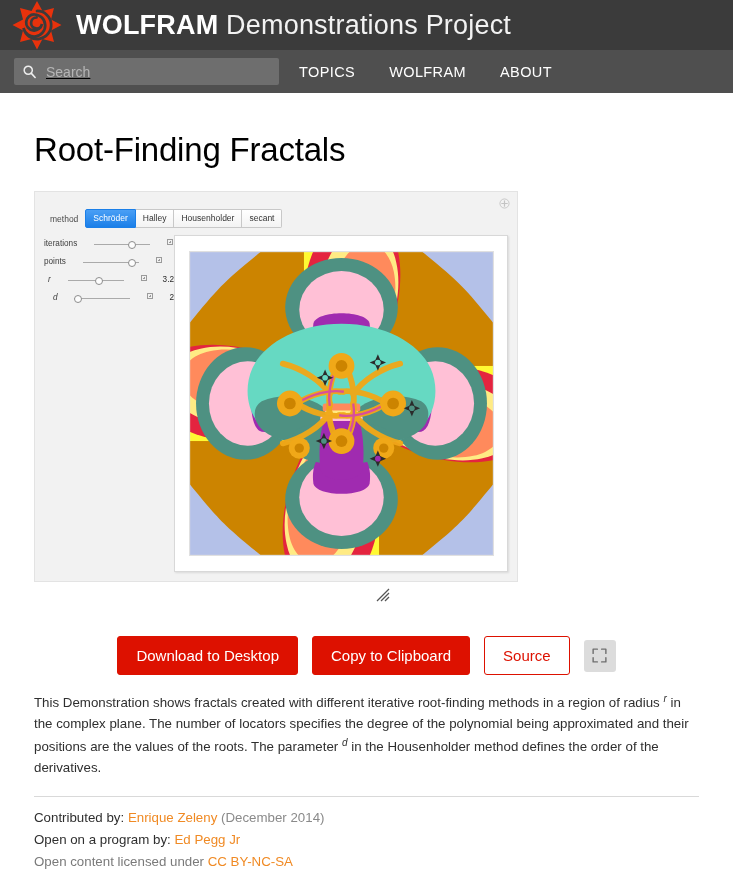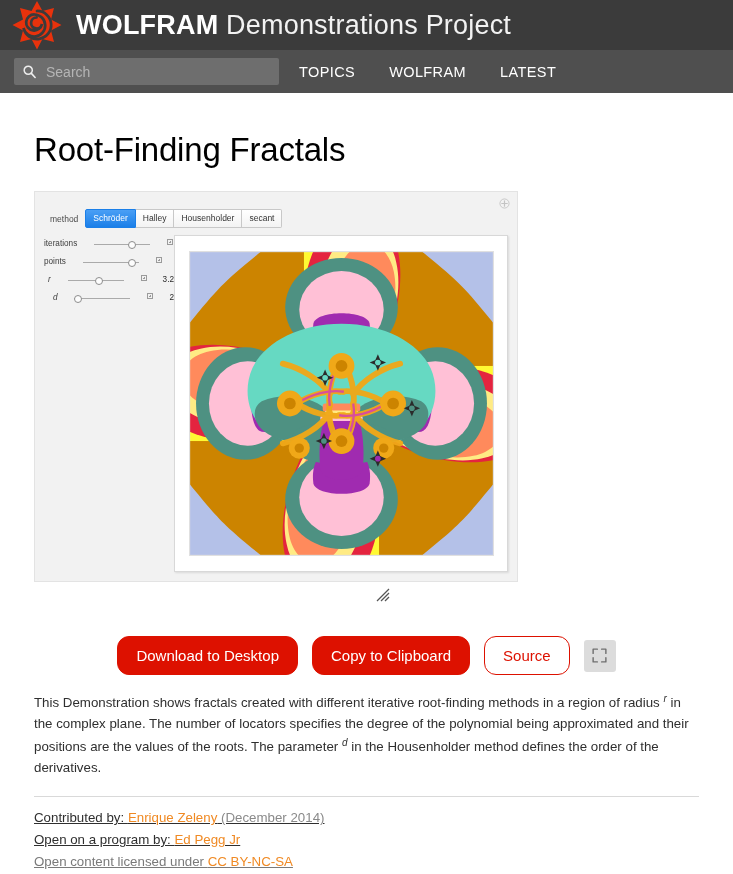--- a/index.html
+++ b/index.html
@@ -39,20 +39,21 @@
     padding-left: 14px;
   }
   .search-box {
     width: 265px; height: 27px;
     background: #6e6e6e;
     border: none;
     border-radius: 2px;
     display: flex;
     align-items: center;
     padding: 0 8px;
+    text-decoration: underline;
   }
   .search-icon { flex:0 0 15px; width:15px; height:15px; margin-right:7px; }
   .search-input {
     background: transparent;
     border: none;
     outline: none;
     color: #e8e8e8;
     font-size: 14px;
     font-family: "Liberation Sans", sans-serif;
     width: 100%;
@@ -177,21 +178,21 @@
     display: flex; align-items: center;
     justify-content: center;
     gap: 14px;
     margin-top: 28px;
   }
   .btn {
     font-size: 15px;
     font-family: "Liberation Sans", sans-serif;
     padding: 10px 18px;
     border: 1px solid #dd1100;
-    border-radius: 12px;
+    border-radius: 3px;
     cursor: pointer;
     white-space: nowrap;
   }
   .btn.solid { background: #dd1100; color: #ffffff; }
   .btn.ghost { background: #ffffff; color: #dd1100; }
   .btn-expand {
     width: 32px; height: 32px;
     background: #dcdcdc; border-radius: 3px;
     display: flex; align-items: center; justify-content: center;
     cursor: pointer; border: none;
@@ -202,21 +203,21 @@
     margin-top: 16px;
     font-size: 13.3px;
     line-height: 1.55;
     color: #2f2f2f;
   }
   .description .var { font-style: italic; font-size: 10px; vertical-align: super; }
 
   .rule { border: none; border-top: 1px solid #d9d9d9; margin: 18px 0 13px 0; }
 
   
-  .credit-line { font-size: 13.3px; color: #2f2f2f; margin-bottom: 7px; text-decoration: underline; }
+  .credit-line { font-size: 13.3px; color: #2f2f2f; margin-bottom: 7px; }
   .credit-line.muted { color: #7a7a7a; }
   .lnk { color: #f08a24; text-decoration: none; cursor: pointer; }
   .dim { color: #8a8a8a; }
 </style>
 </head>
 <body>
 
 <div class="masthead">
   <svg class="spikey" viewBox="0 0 100 100">
     <polygon points="50,2 61,22 84,16 78,39 99,50 78,61 84,84 61,78 50,99 39,78 16,84 22,61 1,50 22,39 16,16 39,22" fill="#e8320c"></polygon>
@@ -231,21 +232,21 @@
   <div class="search-box">
     <svg class="search-icon" viewBox="0 0 24 24">
       <circle cx="10" cy="10" r="6.5" fill="none" stroke="#ededed" stroke-width="2.4"></circle>
       <line x1="15" y1="15" x2="21" y2="21.5" stroke="#ededed" stroke-width="2.6" stroke-linecap="round"></line>
     </svg>
     <input class="search-input" type="text" placeholder="Search" style="">
   </div>
   <div class="nav-links">
     <a class="nav-link">TOPICS</a>
     <a class="nav-link">WOLFRAM</a>
-    <a class="nav-link">LATEST</a>
+    <a class="nav-link">ABOUT</a>
   </div>
 </div>
 
 <div class="page">
 
   <h1 class="page-title">Root-Finding Fractals</h1>
 
   <div class="demo-wrap">
     <div class="demo">
 

